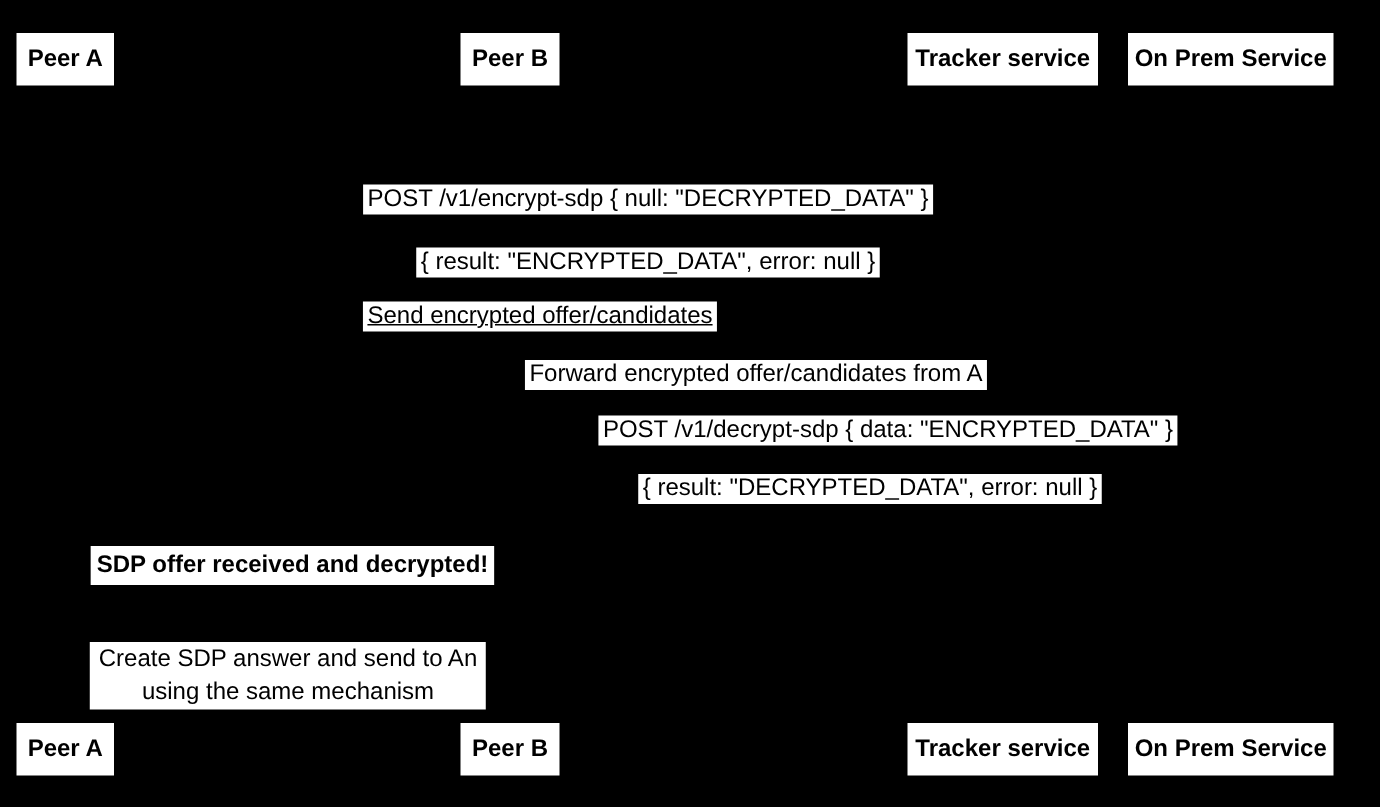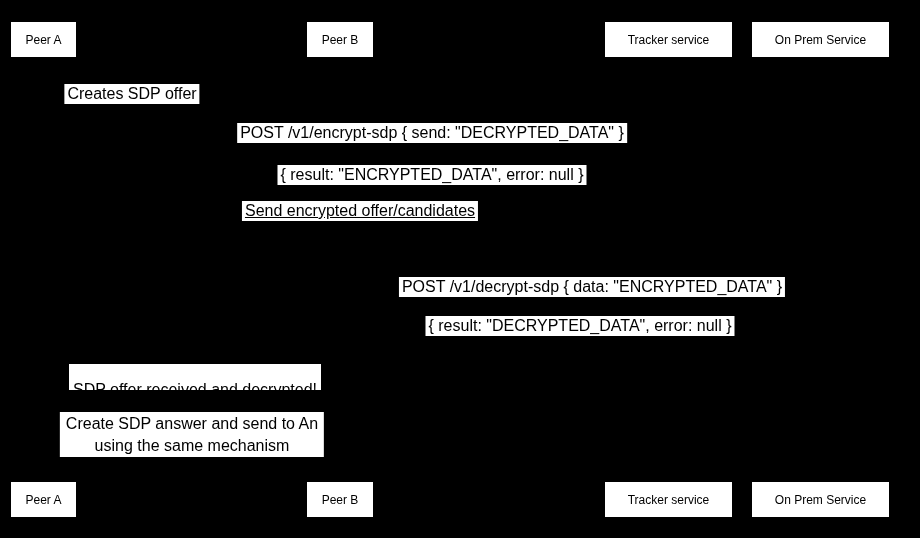--- a/index.html
+++ b/index.html
@@ -13,26 +13,27 @@
     width: 920px;
     height: 538px;
     background: #000000;
     overflow: hidden;
   }
   .actor {
     position: absolute;
     height: 35px;
     background: #ffffff;
     color: #000000;
-    font-size: 12px;
+    font-size: 16px;
     display: flex;
     align-items: center;
     justify-content: center;
     white-space: nowrap;
     box-sizing: border-box;
+    font-weight: bold;
   }
   .msg {
     position: absolute;
     transform: translateX(-50%);
     background: #ffffff;
     color: #000000;
     font-size: 16px;
     height: 20px;
     line-height: 20px;
     padding: 0 3px;
@@ -44,49 +45,51 @@
     transform: translateX(-50%);
     background: #ffffff;
     color: #000000;
     font-size: 16px;
     text-align: center;
     box-sizing: border-box;
   }
   .note-single {
     height: 26px;
     line-height: 26px;
-    padding: 13px 4px;
+    padding: 0 4px;
     white-space: nowrap;
+    font-weight: bold;
   }
   .note-multi {
     min-width: 250px;
     height: 45px;
     line-height: 22px;
     padding: 1px 6px;
     white-space: pre-line;
+    margin-top: 16px;
   }
 </style>
 </head>
 <body>
 
 <div class="stage">
 
   <div class="actor" style="left:11px;  top:22px; width:65px;">Peer A</div>
   <div class="actor" style="left:307px; top:22px; width:66px;">Peer B</div>
   <div class="actor" style="left:605px; top:22px; width:127px;">Tracker service</div>
   <div class="actor" style="left:752px; top:22px; width:137px;">On Prem Service</div>
 
-  <div class="msg" style="left:132px; top:84px;">Creates SDP offer</div>
 
-  <div class="msg" style="left:432px; top:123px;">POST /v1/encrypt-sdp { send: "DECRYPTED_DATA" }</div>
+  <div class="msg" style="left:432px; top:123px;">POST /v1/encrypt-sdp { null: "DECRYPTED_DATA" }</div>
 
   <div class="msg" style="left:432px; top:165px;">{ result: "ENCRYPTED_DATA", error: null }</div>
 
   <div class="msg" style="left:360px; top:201px;text-decoration:underline;">Send encrypted offer/candidates</div>
 
+  <div class="msg" style="left:504px; top:240px;">Forward encrypted offer/candidates from A</div>
 
   <div class="msg" style="left:592px; top:277px;">POST /v1/decrypt-sdp { data: "ENCRYPTED_DATA" }</div>
 
   <div class="msg" style="left:580px; top:316px;">{ result: "DECRYPTED_DATA", error: null }</div>
 
   <div class="note note-single" style="left:195px; top:364px;">SDP offer received and decrypted!</div>
 
   <div class="note note-multi" style="left:192px; top:412px;">Create SDP answer and send to An
 using the same mechanism</div>
 

